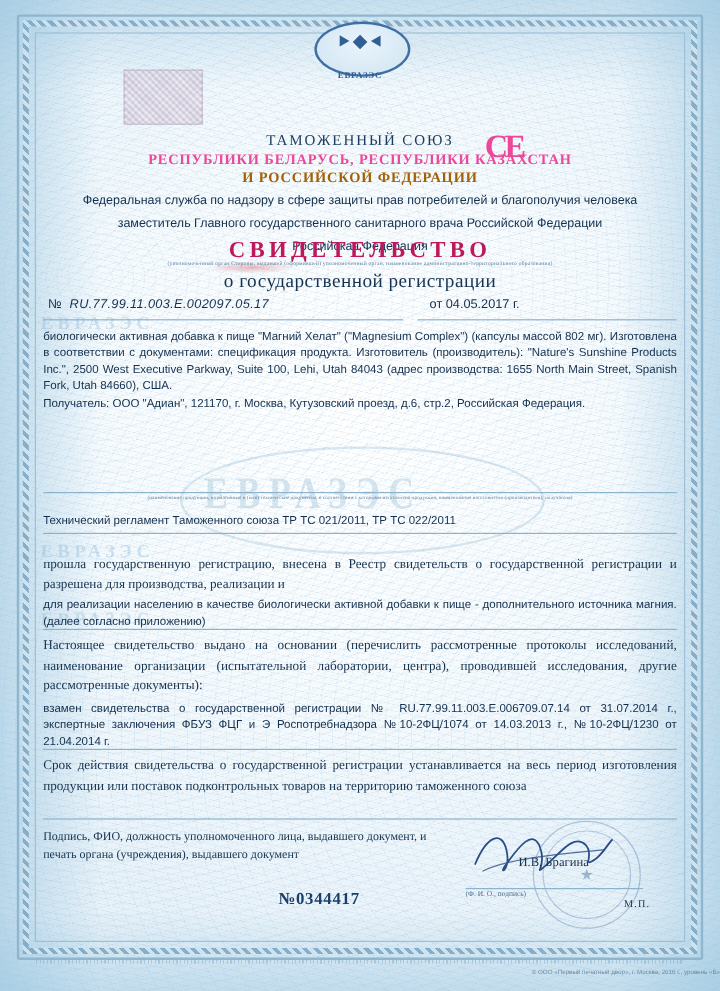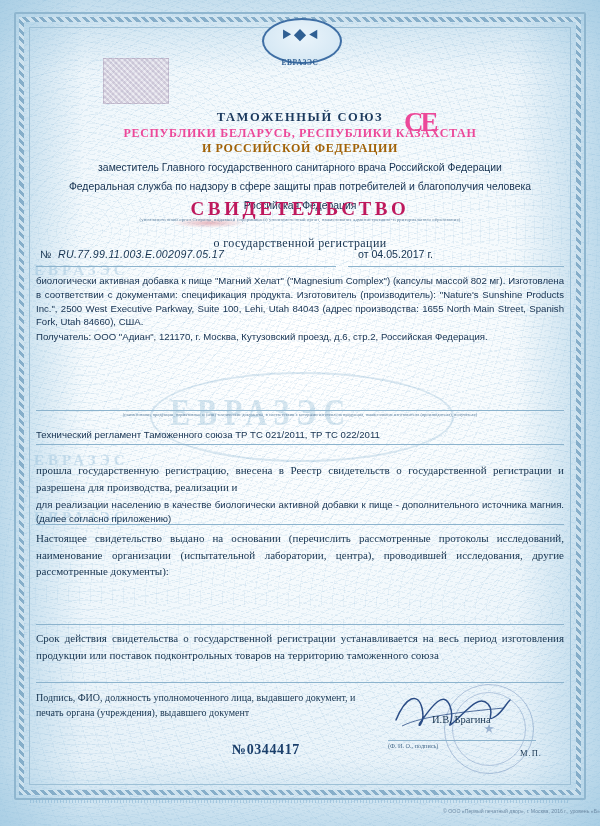--- a/index.html
+++ b/index.html
@@ -151,21 +151,21 @@
   }
 
   .title-block {
     position: absolute;
     left: 40px; top: 110px;
     width: 520px;
     text-align: center;
   }
   .t-union {
     font-size: 12.5px;
-    font-weight: bold;
+    font-weight: normal;
     letter-spacing: 1.6px;
     color: #1c3a5e;
     font-variant: small-caps;
   }
   .t-rep {
     font-size: 12px;
     font-weight: bold;
     letter-spacing: .7px;
     color: #ec4899;
     font-variant: small-caps;
@@ -199,22 +199,22 @@
     text-align: center;
   }
   .cert-title .big {
     font-size: 19px;
     font-weight: bold;
     letter-spacing: 3.6px;
     color: #be185d;
     font-variant: small-caps;
   }
   .cert-title .sub {
-    margin-top: 16px;
-    font-size: 12px;
+    margin-top: 6px;
+    font-size: 16px;
     color: #15324f;
     letter-spacing: .4px;
   }
 
   .numline {
     position: absolute;
     left: 36px; top: 248px;
     width: 528px;
     font-size: 10.6px;
     color: #13314f;
@@ -395,22 +395,22 @@
   <div class="hologram"></div>
 
   <div class="ce-mark">CE</div>
 
   <div class="pink-smudge"></div>
 
   <div class="title-block">
     <div class="t-union">ТАМОЖЕННЫЙ СОЮЗ</div>
     <div class="t-rep">РЕСПУБЛИКИ БЕЛАРУСЬ, РЕСПУБЛИКИ КАЗАХСТАН</div>
     <div class="t-rep2">И РОССИЙСКОЙ ФЕДЕРАЦИИ</div>
+    <div class="t-agency">Федеральная служба по надзору в сфере защиты прав потребителей и благополучия человека</div>
     <div class="t-agency">заместитель Главного государственного санитарного врача Российской Федерации</div>
-    <div class="t-agency">Федеральная служба по надзору в сфере защиты прав потребителей и благополучия человека</div>
     <div class="t-agency">Российская Федерация</div>
     <div class="t-caption">(уполномоченный орган Стороны, выдавшей (оформившей) уполномоченный орган, наименование административно-территориального образования)</div>
   </div>
 
   <div class="cert-title">
     <div class="big">СВИДЕТЕЛЬСТВО</div>
     <div class="sub">о государственной регистрации</div>
   </div>
 
   <div class="numline">
@@ -427,20 +427,21 @@
   <div class="caption-small" style="left:36px; top:412px; width:528px;">(наименование продукции, нормативные и (или) технические документы, в соответствии с которыми изготовлена продукция, наименование изготовителя (производителя), получателя)</div>
 
   <div class="body-text b-tr">Технический регламент Таможенного союза ТР ТС 021/2011, ТР ТС 022/2011</div>
   <div class="rule" style="left:36px; top:444px; width:528px;"></div>
 
   <div class="body-text b-purpose">для реализации населению в качестве биологически активной добавки к пище - дополнительного источника магния. (далее согласно приложению)</div>
   <div class="body-text b-reg">прошла государственную регистрацию, внесена в Реестр свидетельств о государственной регистрации и разрешена для производства, реализации и</div>
   <div class="rule" style="left:36px; top:524px; width:528px;"></div>
 
   <div class="body-text b-basis">Настоящее свидетельство выдано на основании (перечислить рассмотренные протоколы исследований, наименование организации (испытательной лаборатории, центра), проводившей исследования, другие рассмотренные документы):</div>
+  <div class="body-text b-protocols">взамен свидетельства о государственной регистрации № RU.77.99.11.003.Е.006709.07.14 от 31.07.2014 г., экспертные заключения ФБУЗ ФЦГ и Э Роспотребнадзора №10-2ФЦ/1074 от 14.03.2013 г., №10-2ФЦ/1230 от 21.04.2014 г.</div>
   <div class="rule" style="left:36px; top:624px; width:528px;"></div>
 
   <div class="body-text b-validity">Срок действия свидетельства о государственной регистрации устанавливается на весь период изготовления продукции или поставок подконтрольных товаров на территорию таможенного союза</div>
   <div class="rule" style="left:36px; top:682px; width:528px;"></div>
 
   <div class="body-text b-sign">Подпись, ФИО, должность уполномоченного лица, выдавшего документ, и печать органа (учреждения), выдавшего документ</div>
 
   <svg class="scribble" viewBox="0 0 120 48">
     <path d="M4 34 C14 10, 26 6, 30 22 C34 40, 22 44, 30 34 C40 20, 52 4, 58 20 C64 36, 52 44, 62 36 C74 26, 86 8, 96 18 C104 26, 92 38, 104 30 C110 26, 114 18, 118 14" fill="none" stroke="#2b4d86" stroke-width="1.5" stroke-linecap="round"></path>
     <path d="M10 40 C30 30, 70 26, 112 22" fill="none" stroke="#2b4d86" stroke-width="1" opacity=".8"></path>

